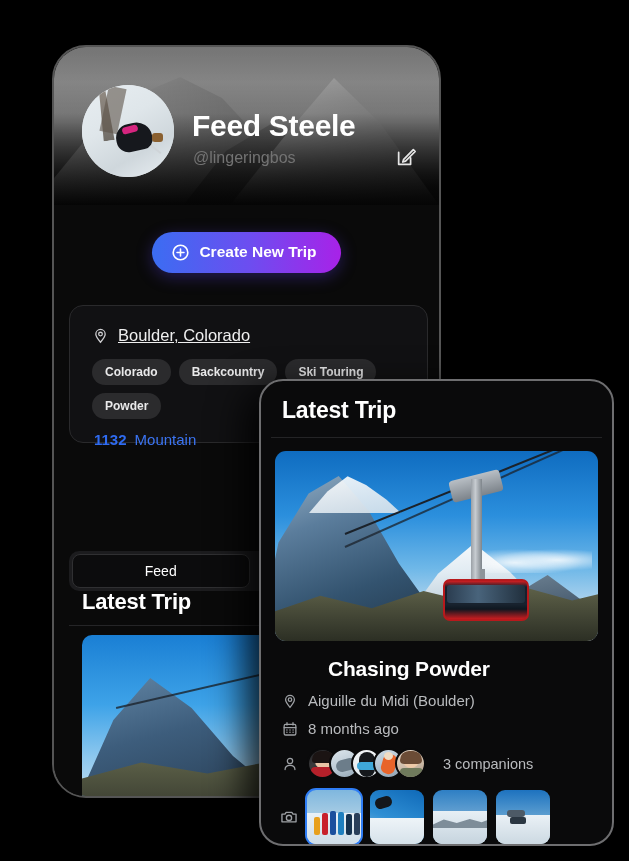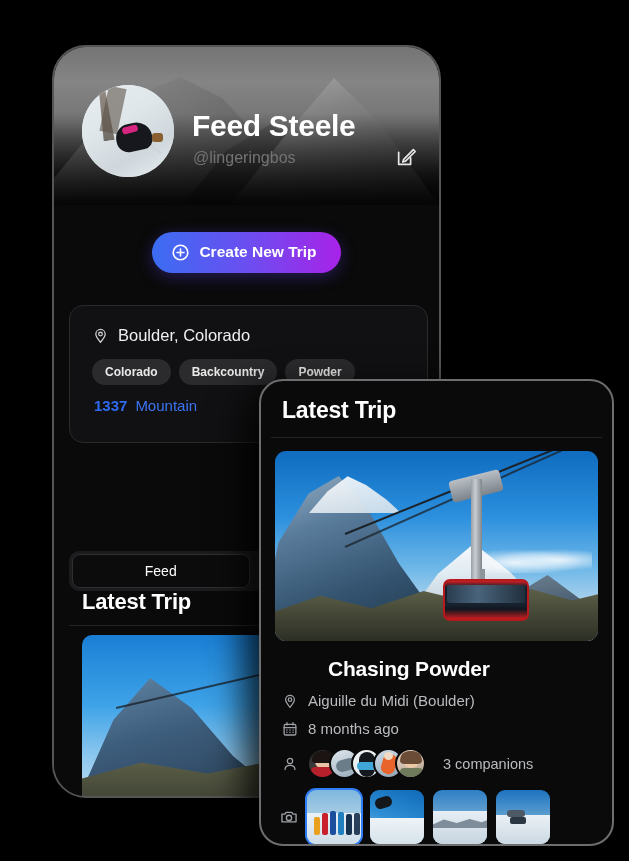--- a/index.html
+++ b/index.html
@@ -103,21 +103,21 @@
     cursor: pointer;
     box-shadow: 0 4px 16px rgba(90,60,230,.35);
   }
 
   .info-card {
     position: absolute; left: 15px; top: 258px;
     width: 359px; height: 138px;
     background: #111113; border: 1px solid #2a2a2c; border-radius: 14px;
   }
   .loc-row { display: flex; align-items: center; gap: 9px; padding: 20px 0 0 22px; }
-  .loc-text { font-size: 16.5px; color: #efefef; }
+  .loc-text { font-size: 16.5px; color: #efefef; text-decoration: underline; }
   .tags { display: flex; flex-wrap: wrap; gap: 8px; padding: 14px 0 0 22px; width: 330px; }
   .tag {
     background: #2b2b2d; color: #e9e9ea; font-size: 12px; font-weight: 700;
     padding: 6px 13px; border-radius: 999px; white-space: nowrap; cursor: pointer;
   }
   .followers { display: flex; align-items: baseline; gap: 8px; padding: 12px 0 0 24px; cursor: pointer; }
   .f-count { color: #2f6bf0; font-size: 15px; font-weight: 700; }
   .f-label { color: #3b74f2; font-size: 15px; }
 
   .tab-bar {
@@ -297,25 +297,26 @@
               <path d="M12 21.5c4.2-5.2 6.6-8.3 6.6-11.4A6.6 6.6 0 0 0 5.4 10.1c0 3.1 2.4 6.2 6.6 11.4Z"></path>
               <circle cx="12" cy="10" r="2.6"></circle>
             </svg>
           </span>
           <span class="loc-text">Boulder, Colorado</span>
         </div>
 
         <div class="tags">
           <span class="tag">Colorado</span>
           <span class="tag">Backcountry</span>
+          <span class="tag">Ski Touring</span>
           <span class="tag">Powder</span>
         </div>
 
         <div class="followers">
-          <span class="f-count">1337</span>
+          <span class="f-count">1132</span>
           <span class="f-label">Mountain</span>
         </div>
       </div>
 
       <div class="tab-bar">
         <div class="tab active">Feed</div>
         <div class="tab">Photos</div>
       </div>
 
       <div class="feed-head">Latest Trip</div>

